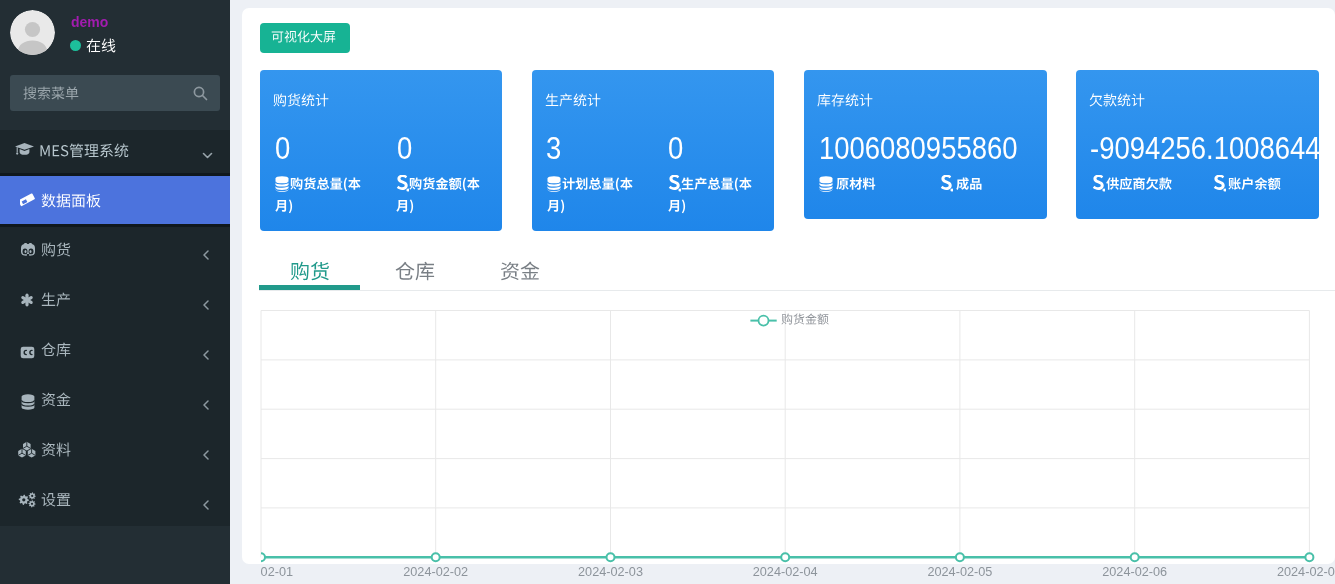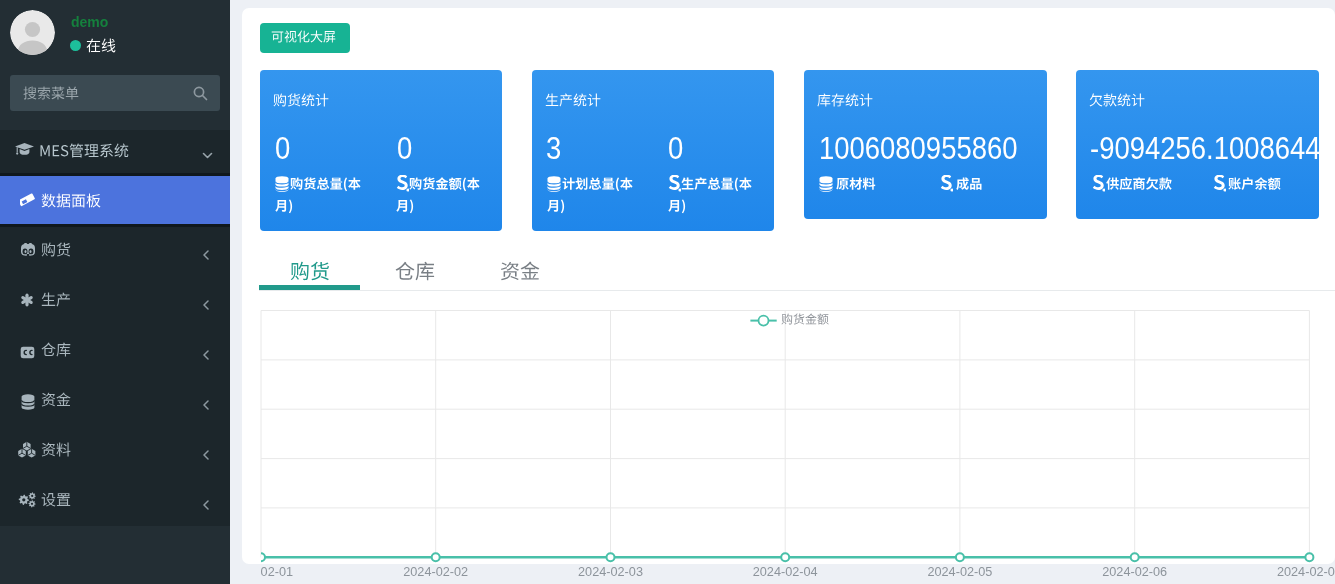--- a/index.html
+++ b/index.html
@@ -13,21 +13,21 @@
           <clipPath id="av">
             <circle cx="22.5" cy="22.5" r="22.5"></circle>
           </clipPath>
         </defs>
 <g clip-path="url(#av)">
           <circle cx="22.5" cy="22.5" r="22.5" fill="#e9e9e9"></circle>
 <circle cx="22.5" cy="19.5" r="7.6" fill="#c6c6c6"></circle>
 <ellipse cx="22.5" cy="41" rx="14.5" ry="10.5" fill="#c6c6c6"></ellipse>
         </g>
       </svg></div>
-<div class="abs" style="left:71px;top:14.5px;color:#15803d;font-size:14px;font-weight:bold;line-height:14px">demo</div>
+<div class="abs" style="left:71px;top:14.5px;color:#a21caf;font-size:14px;font-weight:bold;line-height:14px">demo</div>
 <div class="abs" style="left:70px;top:39.5px;width:11px;height:11px;border-radius:50%;background:#1dbf9b"></div>
 <div style="position:absolute;left:84.5px;top:37.6px;"><svg width="32" height="20" viewBox="0 0 32 20">
         <path fill="#ffffff" transform="translate(1,13.2)" d="M5.9 -12.6C5.7 -11.8 5.4 -11 5.1 -10.3H0.9V-9.2H4.6C3.6 -7.3 2.3 -5.5 0.6 -4.3C0.8 -4 1 -3.6 1.2 -3.3C1.8 -3.7 2.4 -4.2 2.9 -4.8V1.1H4V-6.1C4.7 -7.1 5.3 -8.1 5.8 -9.2H14.1V-10.3H6.3C6.6 -10.9 6.8 -11.6 7 -12.3ZM9 -8.4V-5.5H5.6V-4.5H9V-0.2H5V0.8H14.1V-0.2H10.1V-4.5H13.5V-5.5H10.1V-8.4Z M15.8 -0.8 16.1 0.3C17.4 -0.1 19.2 -0.7 21 -1.2L20.8 -2.2C19 -1.6 17.1 -1.1 15.8 -0.8ZM25.6 -11.7C26.3 -11.3 27.3 -10.8 27.7 -10.3L28.4 -11C27.9 -11.4 27 -12 26.2 -12.3ZM16.1 -6.3C16.3 -6.5 16.6 -6.5 18.5 -6.8C17.8 -5.8 17.2 -5.1 16.9 -4.8C16.5 -4.2 16.1 -3.8 15.8 -3.8C15.9 -3.5 16.1 -3 16.2 -2.7C16.5 -2.9 17 -3.1 20.8 -3.8C20.7 -4 20.7 -4.5 20.8 -4.8L17.8 -4.2C18.9 -5.6 20.1 -7.2 21 -8.9L20.1 -9.4C19.8 -8.9 19.5 -8.3 19.1 -7.8L17.2 -7.6C18.1 -8.9 19 -10.5 19.6 -12.1L18.6 -12.6C18 -10.8 16.9 -8.8 16.6 -8.3C16.2 -7.8 16 -7.5 15.7 -7.4C15.8 -7.1 16 -6.6 16.1 -6.3ZM28.3 -5.2C27.7 -4.3 26.9 -3.4 25.9 -2.7C25.7 -3.5 25.5 -4.4 25.3 -5.5L29.1 -6.2L29 -7.2L25.2 -6.5C25.1 -7.1 25 -7.8 25 -8.5L28.7 -9.1L28.5 -10L24.9 -9.5C24.9 -10.5 24.9 -11.5 24.9 -12.6H23.8C23.8 -11.5 23.8 -10.4 23.9 -9.3L21.5 -9L21.7 -8L23.9 -8.3C24 -7.6 24 -7 24.1 -6.3L21.2 -5.8L21.4 -4.8L24.3 -5.3C24.4 -4 24.7 -2.9 25 -2C23.7 -1.1 22.2 -0.5 20.7 0C21 0.3 21.3 0.7 21.4 0.9C22.8 0.4 24.2 -0.2 25.4 -1C26 0.4 26.8 1.2 27.9 1.2C28.9 1.2 29.2 0.7 29.4 -1C29.2 -1.1 28.8 -1.4 28.6 -1.6C28.5 -0.3 28.4 0.1 28 0.1C27.3 0.1 26.8 -0.6 26.3 -1.6C27.5 -2.5 28.5 -3.6 29.2 -4.8Z"></path>
       </svg></div>
 <div class="abs" style="left:10px;top:75px;width:210px;height:36px;background:#3b4a52;border-radius:3px"></div>
 <div style="position:absolute;left:22px;top:86.4px;"><svg width="58" height="19" viewBox="0 0 58 19">
         <path fill="#9ba6ac" transform="translate(1,12.3)" d="M2.3 -11.8V-8.9H0.6V-8H2.3V-5L0.5 -4.3L0.8 -3.3L2.3 -3.9V-0.2C2.3 0 2.3 0 2.1 0C1.9 0.1 1.4 0.1 0.9 0C1 0.3 1.2 0.8 1.2 1.1C2 1.1 2.5 1 2.9 0.9C3.2 0.7 3.3 0.4 3.3 -0.2V-4.3L4.9 -4.9L4.7 -5.9L3.3 -5.3V-8H4.7V-8.9H3.3V-11.8ZM5.3 -4.1V-3.2H5.9L5.8 -3.1C6.4 -2.2 7.2 -1.4 8.2 -0.7C7 -0.2 5.6 0.1 4.3 0.3C4.4 0.5 4.6 0.9 4.7 1.1C6.3 0.9 7.8 0.5 9.1 -0.2C10.2 0.4 11.5 0.8 12.8 1.1C13 0.8 13.2 0.4 13.5 0.2C12.2 0 11.1 -0.3 10.1 -0.7C11.2 -1.5 12.2 -2.5 12.8 -3.8L12.1 -4.1L11.9 -4.1H9.6V-5.4H12.8V-10.6H10.1V-9.7H11.9V-8.4H10.2V-7.6H11.9V-6.3H9.6V-11.8H8.6V-6.3H6.4V-7.6H7.9V-8.4H6.4V-9.7C7.1 -9.9 7.9 -10.2 8.5 -10.6L7.7 -11.3C7.2 -10.9 6.3 -10.5 5.5 -10.2V-5.4H8.6V-4.1ZM11.3 -3.2C10.8 -2.4 10 -1.7 9.1 -1.2C8.2 -1.8 7.4 -2.4 6.9 -3.2Z M22.9 -1.5C24.1 -0.8 25.6 0.2 26.3 0.8L27.1 0.2C26.3 -0.4 24.8 -1.4 23.7 -2ZM18.1 -1.9C17.3 -1.1 16 -0.4 14.9 0.2C15.1 0.3 15.5 0.7 15.7 0.9C16.8 0.3 18.1 -0.6 19 -1.5ZM16.7 -4.5C17 -4.6 17.3 -4.6 19.9 -4.8C18.7 -4.2 17.8 -3.8 17.3 -3.6C16.5 -3.3 15.9 -3.1 15.4 -3.1C15.5 -2.8 15.7 -2.3 15.7 -2.1C16.1 -2.3 16.6 -2.3 20.7 -2.6V-0.1C20.7 0 20.6 0.1 20.4 0.1C20.2 0.1 19.4 0.1 18.6 0.1C18.7 0.4 18.9 0.8 19 1.1C20 1.1 20.7 1.1 21.1 0.9C21.6 0.7 21.7 0.4 21.7 -0.1V-2.6L25.2 -2.9C25.5 -2.5 25.9 -2.1 26.1 -1.8L26.9 -2.3C26.3 -3.1 25 -4.3 24.1 -5.1L23.3 -4.6C23.7 -4.3 24.1 -3.9 24.4 -3.6L18.3 -3.2C20.3 -4 22.3 -4.9 24.2 -6.1L23.4 -6.7C22.8 -6.3 22.1 -5.9 21.4 -5.6L18.3 -5.4C19.3 -5.9 20.3 -6.4 21.1 -7.1L20.7 -7.4H26.1V-5.7H27.1V-8.3H21.5V-9.6H26.9V-10.5H21.5V-11.8H20.5V-10.5H15.1V-9.6H20.5V-8.3H14.9V-5.7H15.9V-7.4H20.1C19.1 -6.6 17.8 -6 17.4 -5.8C17.1 -5.5 16.7 -5.4 16.4 -5.4C16.5 -5.1 16.7 -4.7 16.7 -4.5Z M39.4 -9C37.1 -8.5 32.8 -8.2 29.3 -8.1C29.4 -7.9 29.5 -7.4 29.5 -7.2C33.1 -7.3 37.5 -7.6 40.2 -8.2ZM29.9 -6.5C30.4 -5.8 31 -5 31.1 -4.4L32.1 -4.8C31.9 -5.4 31.3 -6.2 30.8 -6.8ZM33.8 -6.8C34.2 -6.2 34.5 -5.4 34.6 -4.9L35.6 -5.2C35.5 -5.7 35.1 -6.5 34.7 -7.1ZM39.3 -7.4C38.9 -6.5 38.2 -5.3 37.7 -4.6L38.5 -4.3C39.1 -5 39.8 -6 40.4 -7ZM36.8 -11.8V-10.8H33.2V-11.8H32.1V-10.8H28.9V-9.8H32.1V-8.7H33.2V-9.8H36.8V-8.9H37.9V-9.8H41.2V-10.8H37.9V-11.8ZM34.4 -4.8V-3.7H28.8V-2.7H33.5C32.2 -1.6 30.2 -0.6 28.5 -0.1C28.7 0.2 29 0.6 29.2 0.9C31 0.2 33.1 -1 34.4 -2.4V1.1H35.5V-2.4C36.8 -1 38.9 0.2 40.8 0.8C40.9 0.5 41.2 0.1 41.5 -0.2C39.6 -0.6 37.6 -1.6 36.4 -2.7H41.2V-3.7H35.5V-4.8Z M45.1 -6.1H48.4V-4.6H45.1ZM49.5 -6.1H53V-4.6H49.5ZM45.1 -8.4H48.4V-7H45.1ZM49.5 -8.4H53V-7H49.5ZM51.9 -11.7C51.6 -11 51 -10 50.5 -9.3H47.1L47.7 -9.6C47.4 -10.2 46.8 -11.1 46.2 -11.7L45.3 -11.3C45.8 -10.7 46.4 -9.9 46.7 -9.3H44.1V-3.7H48.4V-2.4H42.8V-1.4H48.4V1.1H49.5V-1.4H55.3V-2.4H49.5V-3.7H54.1V-9.3H51.7C52.1 -9.9 52.6 -10.7 53.1 -11.3Z"></path>
       </svg></div>
 <div style="position:absolute;left:192px;top:85px;"><svg width="17" height="17">
         <circle cx="7" cy="7" r="4.6" fill="none" stroke="#8d989f" stroke-width="1.7"></circle>

